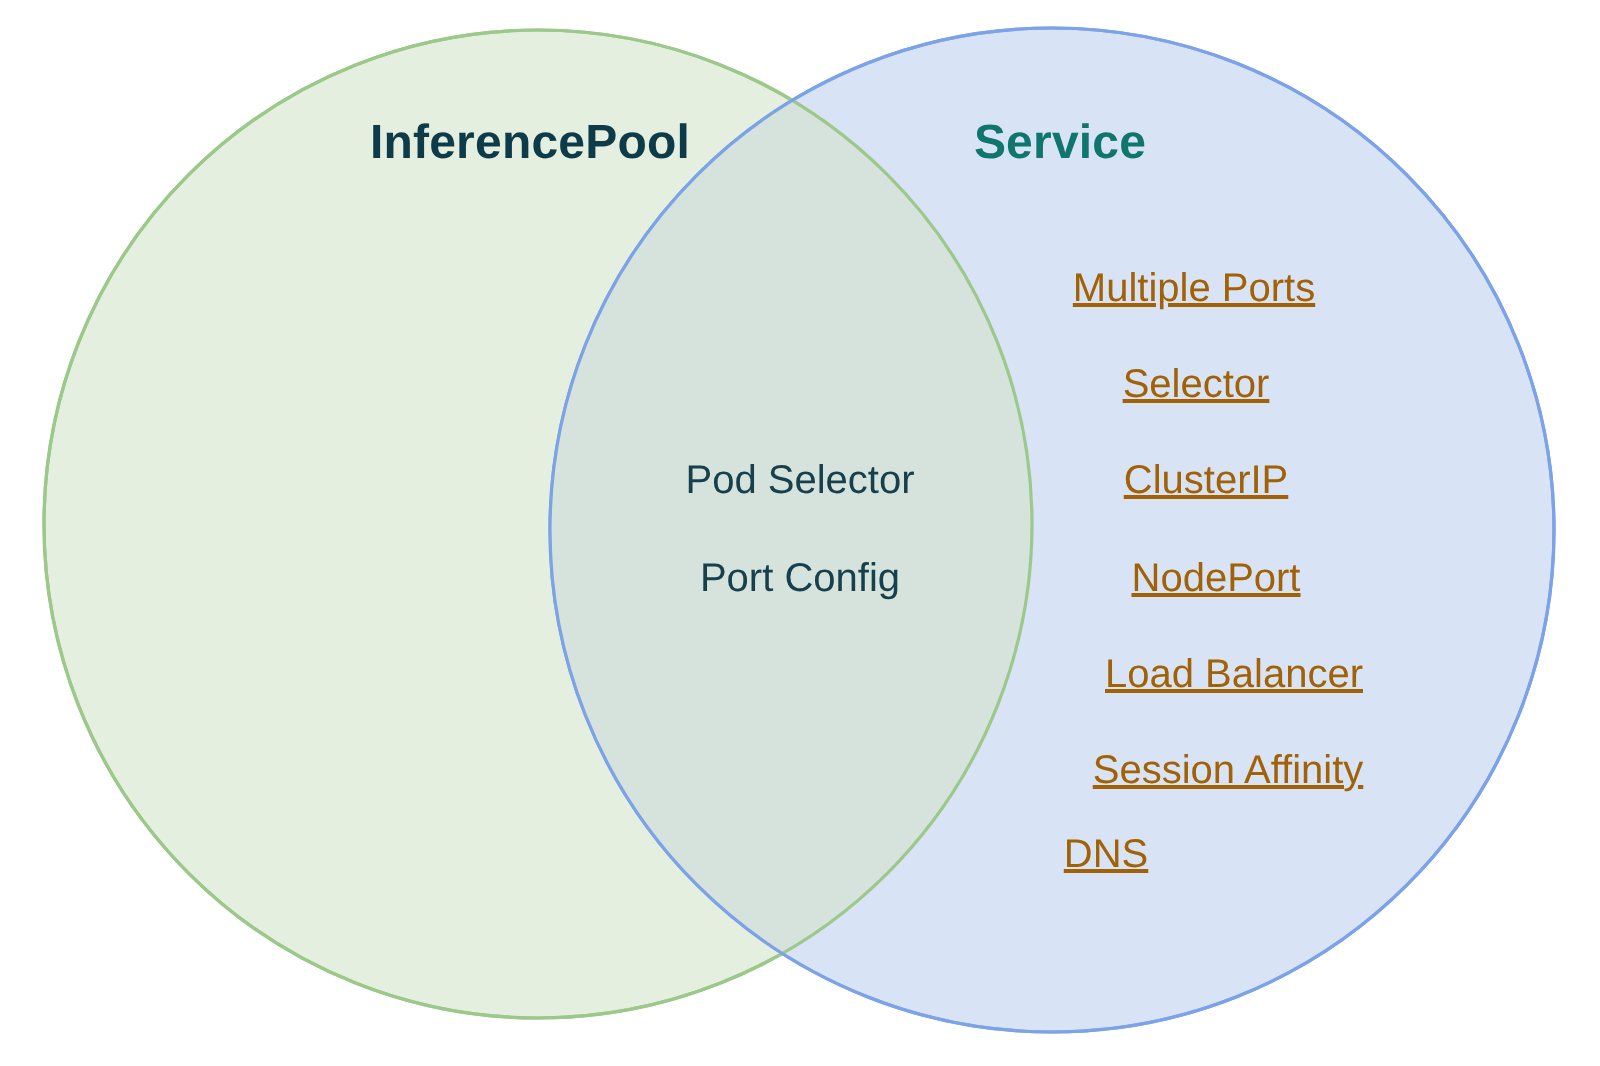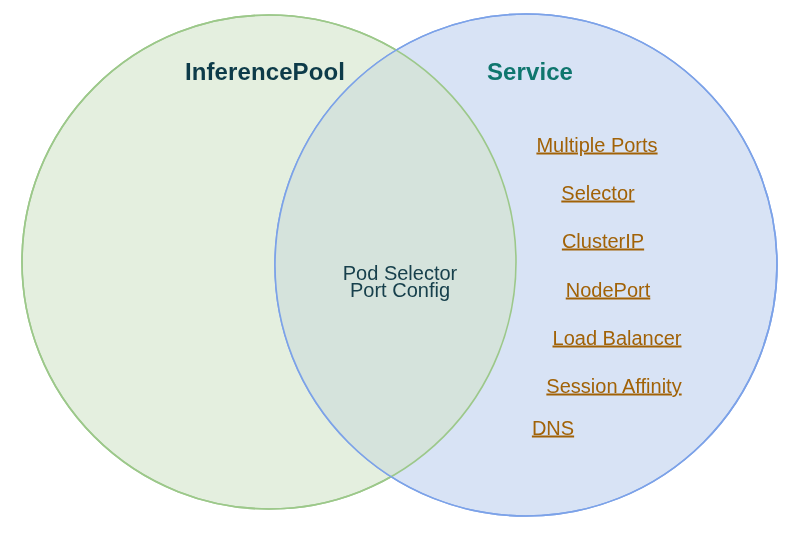--- a/index.html
+++ b/index.html
@@ -64,21 +64,21 @@
   .item-mid {
     color: #17404c;
     left: 400px;
   }
   .item-right {
     color: #a16207;
     text-decoration: underline;
   }
   .lx-0 { top: 241px; }
   .lx-1 { top: 290px; }
-  .mx-0 { top: 241px; margin-top: 32px; }
+  .mx-0 { top: 241px; }
   .mx-1 { top: 290px; }
   .rx-0 { top: 145px; left: 597px; }
   .rx-1 { top: 193px; left: 598px; }
   .rx-2 { top: 241px; left: 603px; }
   .rx-3 { top: 290px; left: 608px; }
   .rx-4 { top: 338px; left: 617px; }
   .rx-5 { top: 386px; left: 614px; }
   .rx-6 { top: 428px; left: 553px; }
 </style>
 </head>

